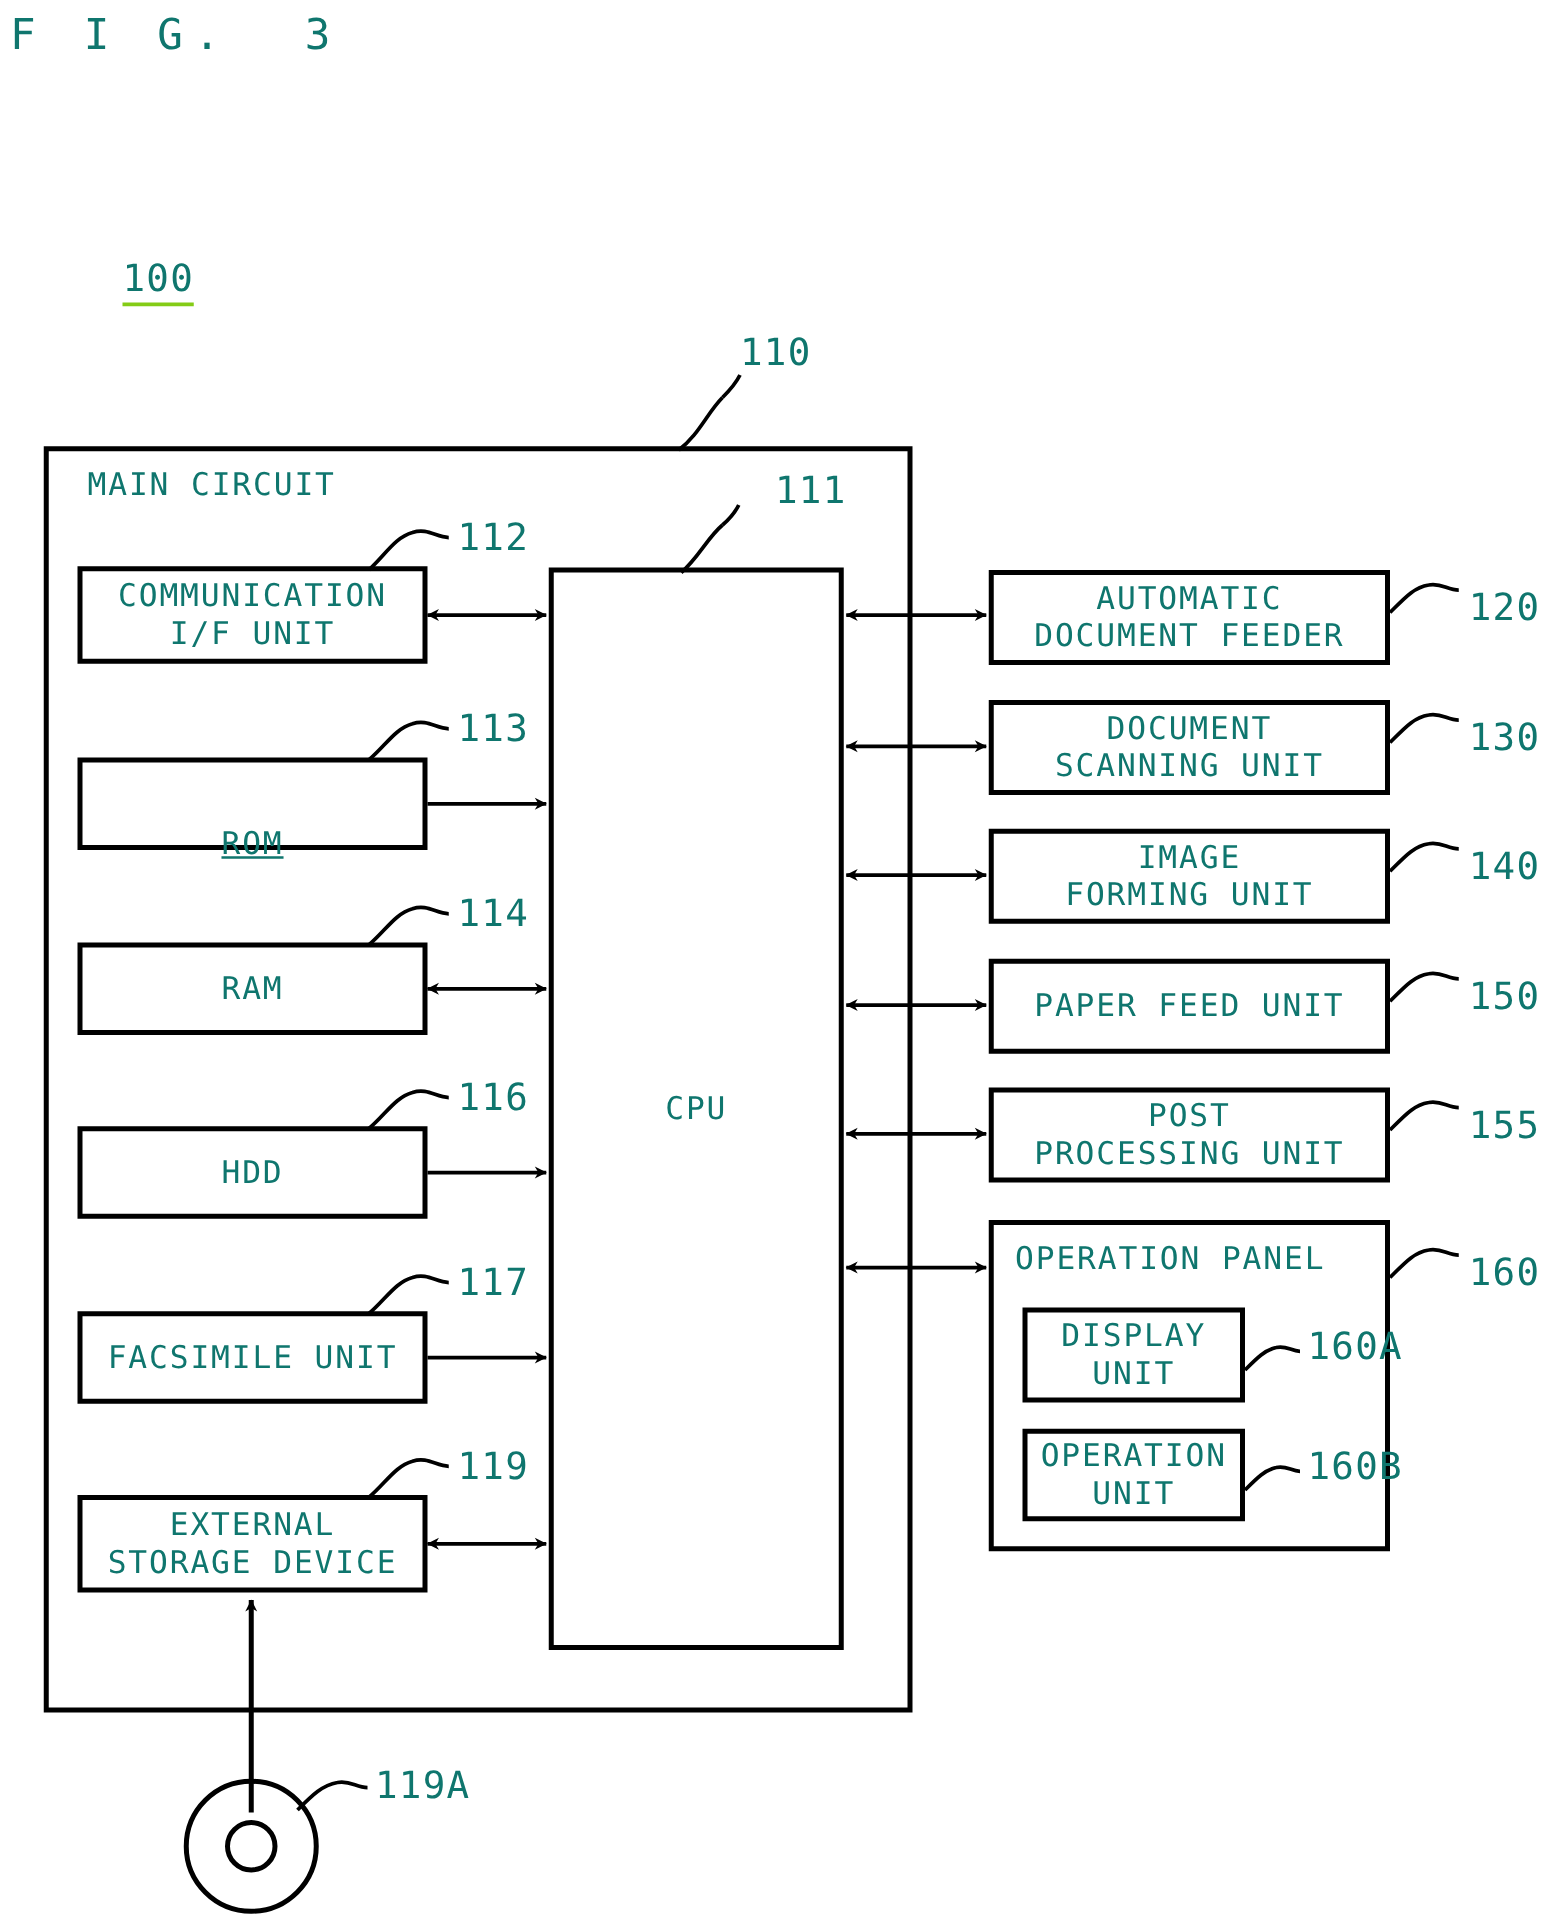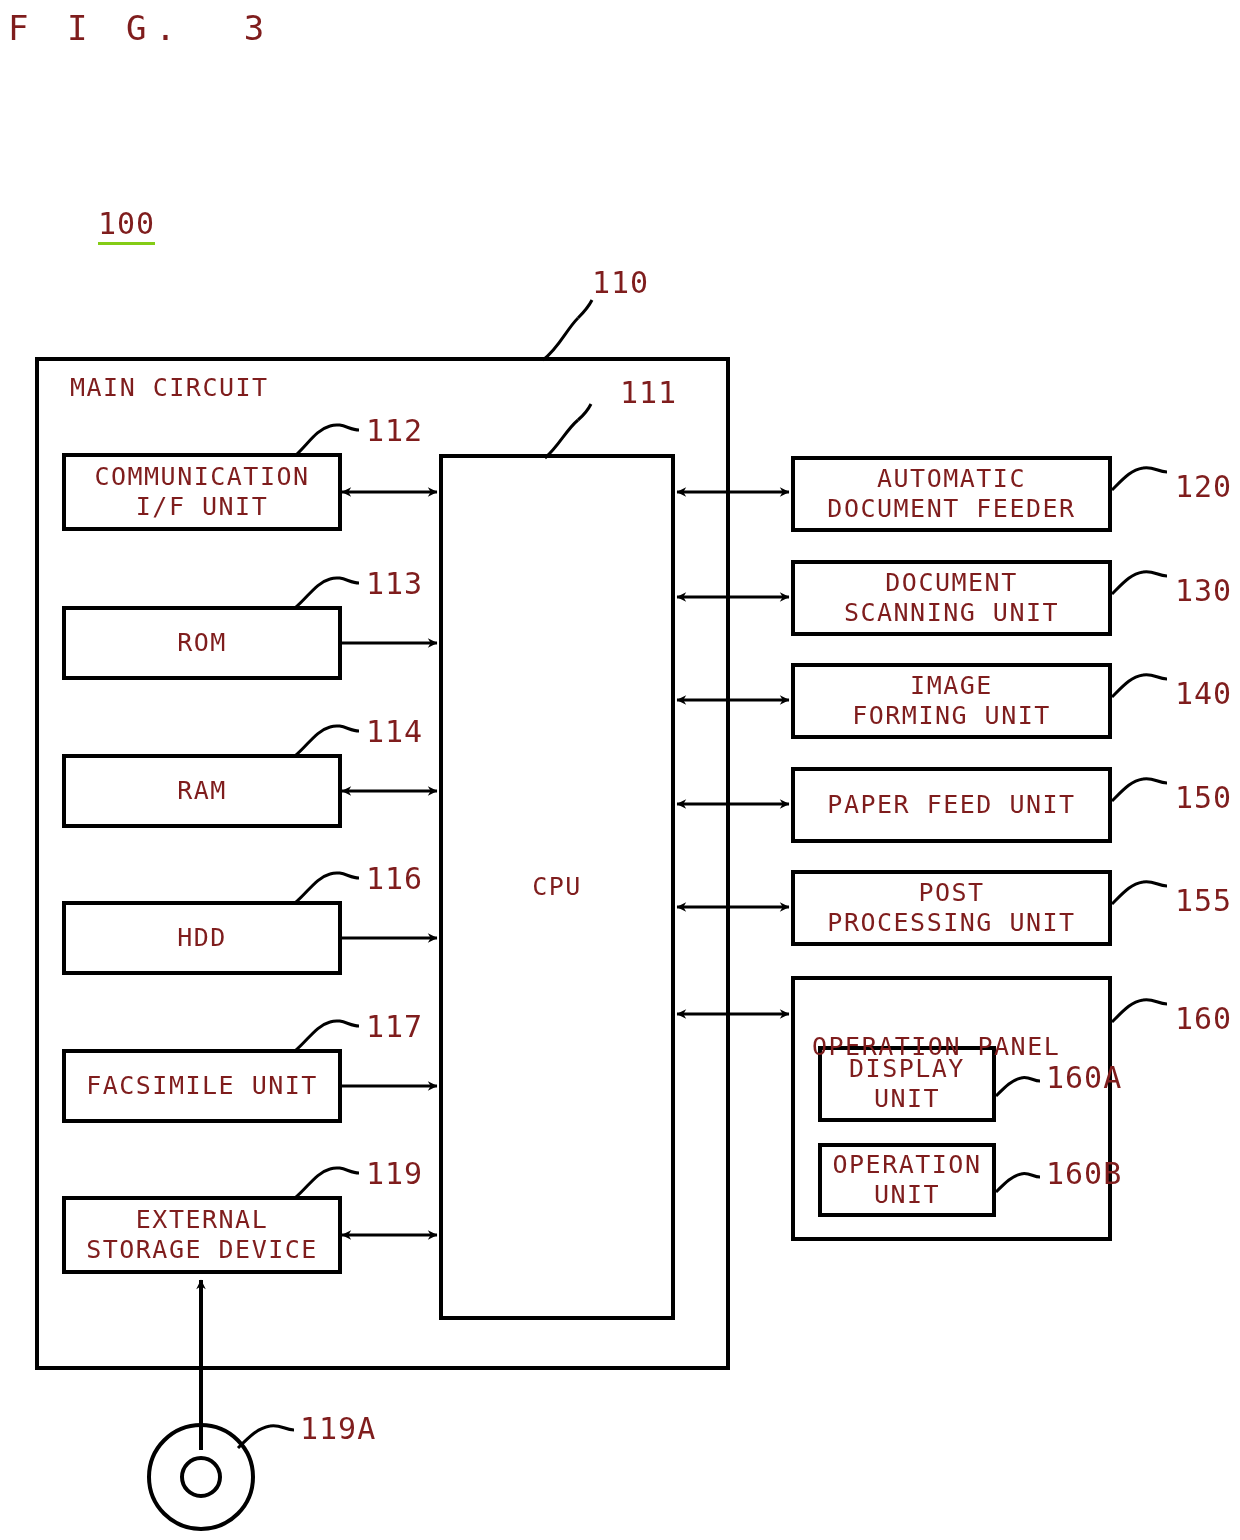--- a/index.html
+++ b/index.html
@@ -8,21 +8,21 @@
     padding: 0;
     background: #ffffff;
   }
   #page {
     position: relative;
     width: 1240px;
     height: 1540px;
     background: #ffffff;
     overflow: hidden;
     font-family: "DejaVu Sans Mono", "Liberation Mono", monospace;
-    color: #7f1d1d;
+    color: #0f766e;
   }
   #fig-svg {
     position: absolute;
     left: 0;
     top: 0;
     width: 1240px;
     height: 1540px;
   }
   .fig-title {
     position: absolute;
@@ -167,21 +167,21 @@
   <div class="hitbox" style="left:441px; top:456px; width:232px; height:862px;"></div>
   <div class="boxlabel" style="left:441px; top:456px; width:232px; height:862px;">CPU</div>
   <div class="reflabel" style="left:620px; top:378px;">111</div>
 
   <div class="hitbox" style="left:64px; top:455px; width:276px; height:74px;"></div>
   <div class="boxlabel" style="left:64px; top:455px; width:276px; height:74px;">COMMUNICATION
 I/F UNIT</div>
   <div class="reflabel" style="left:366px; top:416px;">112</div>
 
   <div class="hitbox" style="left:64px; top:608px; width:276px; height:70px;"></div>
-  <div class="boxlabel" style="left:64px; top:608px; width:276px; height:70px;">ROM</div>
+  <div class="boxlabel" style="left:64px; top:640px; width:276px; height:70px;text-decoration:underline;">ROM</div>
   <div class="reflabel" style="left:366px; top:569px;">113</div>
 
   <div class="hitbox" style="left:64px; top:756px; width:276px; height:70px;"></div>
   <div class="boxlabel" style="left:64px; top:756px; width:276px; height:70px;">RAM</div>
   <div class="reflabel" style="left:366px; top:717px;">114</div>
 
   <div class="hitbox" style="left:64px; top:903px; width:276px; height:70px;"></div>
   <div class="boxlabel" style="left:64px; top:903px; width:276px; height:70px;">HDD</div>
   <div class="reflabel" style="left:366px; top:864px;">116</div>
 
@@ -212,21 +212,21 @@
   <div class="hitbox" style="left:793px; top:769px; width:317px; height:72px;"></div>
   <div class="boxlabel" style="left:793px; top:769px; width:317px; height:72px;">PAPER FEED UNIT</div>
   <div class="reflabel" style="left:1175px; top:783px;">150</div>
 
   <div class="hitbox" style="left:793px; top:872px; width:317px; height:72px;"></div>
   <div class="boxlabel" style="left:793px; top:872px; width:317px; height:72px;">POST
 PROCESSING UNIT</div>
   <div class="reflabel" style="left:1175px; top:886px;">155</div>
 
   <div class="hitbox" style="left:793px; top:978px; width:317px; height:261px;"></div>
-  <div class="boxlabel tl" style="left:812px; top:1032px; width:290px; height:40px;text-align:center;">OPERATION PANEL</div>
+  <div class="boxlabel tl" style="left:812px; top:992px; width:290px; height:40px;text-align:center;">OPERATION PANEL</div>
   <div class="reflabel" style="left:1175px; top:1004px;">160</div>
 
   <div class="hitbox" style="left:820px; top:1048px; width:174px; height:72px;"></div>
   <div class="boxlabel" style="left:820px; top:1048px; width:174px; height:72px;">DISPLAY
 UNIT</div>
   <div class="reflabel" style="left:1046px; top:1063px;">160A</div>
 
   <div class="hitbox" style="left:820px; top:1145px; width:174px; height:70px;"></div>
   <div class="boxlabel" style="left:820px; top:1145px; width:174px; height:70px;">OPERATION
 UNIT</div>

